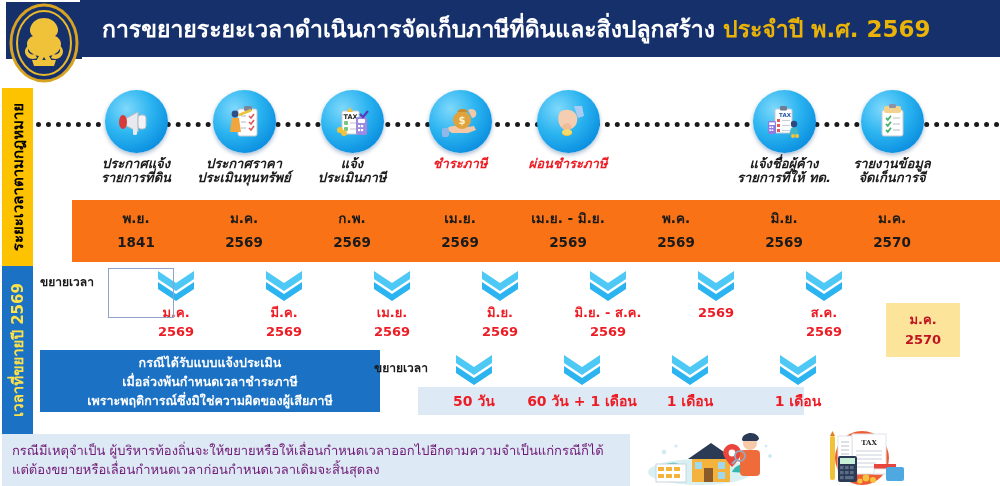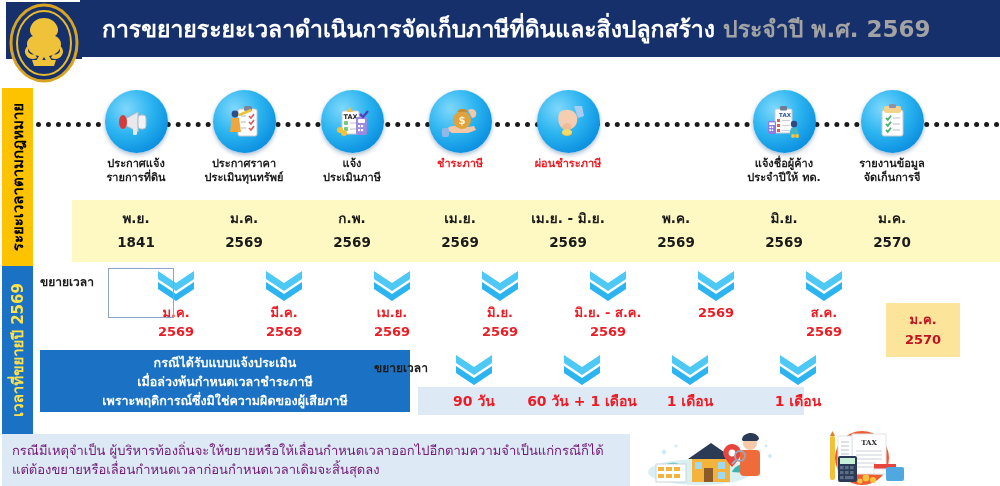--- a/index.html
+++ b/index.html
@@ -17,21 +17,21 @@
     background: #16306b;
     display: flex; align-items: center;
   }
   .header-title {
     color: #ffffff;
     font-size: 23px; font-weight: bold;
     letter-spacing: 0px;
     margin-left: 22px;
     white-space: nowrap;
   }
-  .header-title .year-hl { color: #a3a3a3; }
+  .header-title .year-hl { color: #eab308; }
 
   .logo-seal {
     position: absolute; left: 6px; top: 2px; width: 76px; height: 82px;
     z-index: 5;
   }
 
   
   .side-legal {
     position: absolute; left: 2px; top: 88px; width: 31px; height: 178px;
     background: #fdc300;
@@ -65,29 +65,30 @@
     width: 63px; height: 63px; border-radius: 50%;
     margin: 0 auto;
     background: radial-gradient(circle at 34% 30%, #7fd8fb 0%, #2bb4f0 42%, #0b8fe0 78%, #0574c4 100%);
     box-shadow: 0 2px 4px rgba(0,60,120,0.35);
     position: relative; z-index: 2;
     display: flex; align-items: center; justify-content: center;
   }
   .bubble svg { display: block; }
   .node-label {
     margin-top: 4px;
-    font-size: 11px; font-weight: bold; color: #1a1a1a;
+    font-size: 13px; font-weight: bold; color: #1a1a1a;
     line-height: 14px;
+    font-style: italic;
   }
   .node-label.red { color: #ed1c24; }
 
   
   .legal-band {
     position: absolute; left: 72px; top: 200px; width: 928px; height: 62px;
-    background: #fef9c3;
+    background: #f97316;
   }
   .legal-cell {
     position: absolute; top: 6px; width: 112px; text-align: center;
     font-size: 13.5px; font-weight: bold; color: #1a1a1a; line-height: 24px;
   }
 
   
   .ext-row { position: absolute; left: 36px; top: 268px; width: 964px; height: 72px; }
   .ext-tag {
     position: absolute; left: 4px; top: 4px;
@@ -105,21 +106,21 @@
   }
   .jan2570-box {
     position: absolute; left: 886px; top: 303px; width: 74px; height: 54px;
     background: #fce49b;
     display: flex; flex-direction: column; align-items: center; justify-content: center;
     font-size: 13px; font-weight: bold; color: #c1121f; line-height: 20px;
   }
 
   
   .note-box {
-    position: absolute; left: 40px; top: 350px; width: 370px; height: 62px;
+    position: absolute; left: 40px; top: 350px; width: 340px; height: 62px;
     background: #1b72c4;
     display: flex; flex-direction: column; align-items: center; justify-content: center;
   }
   .note-line { color: #ffffff; font-size: 12.5px; font-weight: bold; line-height: 19px; }
 
   
   .dur-row { position: absolute; left: 36px; top: 352px; width: 964px; height: 60px; }
   .dur-tag {
     position: absolute; left: 338px; top: 6px;
     font-size: 12px; font-weight: bold; color: #1a1a1a; white-space: nowrap;
@@ -316,21 +317,21 @@
         <circle cx="30" cy="22" r="3.2" fill="#2e4a7d"></circle>
         <path d="M27 26h6l2 7h-10z" fill="#3fb6c9"></path>
         <g fill="#f3c23e">
             <circle cx="29" cy="34" r="2"></circle>
             <circle cx="33" cy="34" r="2"></circle>
           </g>
       </svg>
     </div>
     <div class="node-label">
       <div>แจ้งชื่อผู้ค้าง</div>
-      <div>ประจำปีให้ ทด.</div>
+      <div>รายการทีให้ ทด.</div>
     </div>
   </div>
 
   <div class="node" style="left:800px">
     <div class="bubble">
       <svg width="40" height="40" viewBox="0 0 40 40">
         <rect x="10" y="8" width="21" height="26" rx="2" fill="#ffffff" stroke="#c6c9d2"></rect>
         <rect x="12" y="4" width="17" height="7" rx="2" fill="#f2d28c"></rect>
         <rect x="17" y="2" width="7" height="4" rx="1.2" fill="#8c93a6"></rect>
         <g stroke="#49b36b" stroke-width="1.8" fill="none">
@@ -483,21 +484,21 @@
 <div class="dur-row">
   <span class="dur-tag">ขยายเวลา</span>
   <div class="dur-strip"></div>
 
   <div class="dur-cell" style="left:374px">
     <svg class="chev" width="44" height="34" viewBox="0 0 44 34">
       <path d="M4 3 L22 15 L40 3 L40 11 L22 23 L4 11 Z" fill="#4ec8f5"></path>
       <path d="M4 14 L22 26 L40 14 L40 21 L22 33 L4 21 Z" fill="#2bb4ef"></path>
     </svg>
   </div>
-  <div class="dur-text" style="left:374px">90 วัน</div>
+  <div class="dur-text" style="left:374px">50 วัน</div>
 
   <div class="dur-cell" style="left:482px">
     <svg class="chev" width="44" height="34" viewBox="0 0 44 34">
       <path d="M4 3 L22 15 L40 3 L40 11 L22 23 L4 11 Z" fill="#4ec8f5"></path>
       <path d="M4 14 L22 26 L40 14 L40 21 L22 33 L4 21 Z" fill="#2bb4ef"></path>
     </svg>
   </div>
   <div class="dur-text" style="left:482px">60 วัน + 1 เดือน</div>
 
   <div class="dur-cell" style="left:590px">

